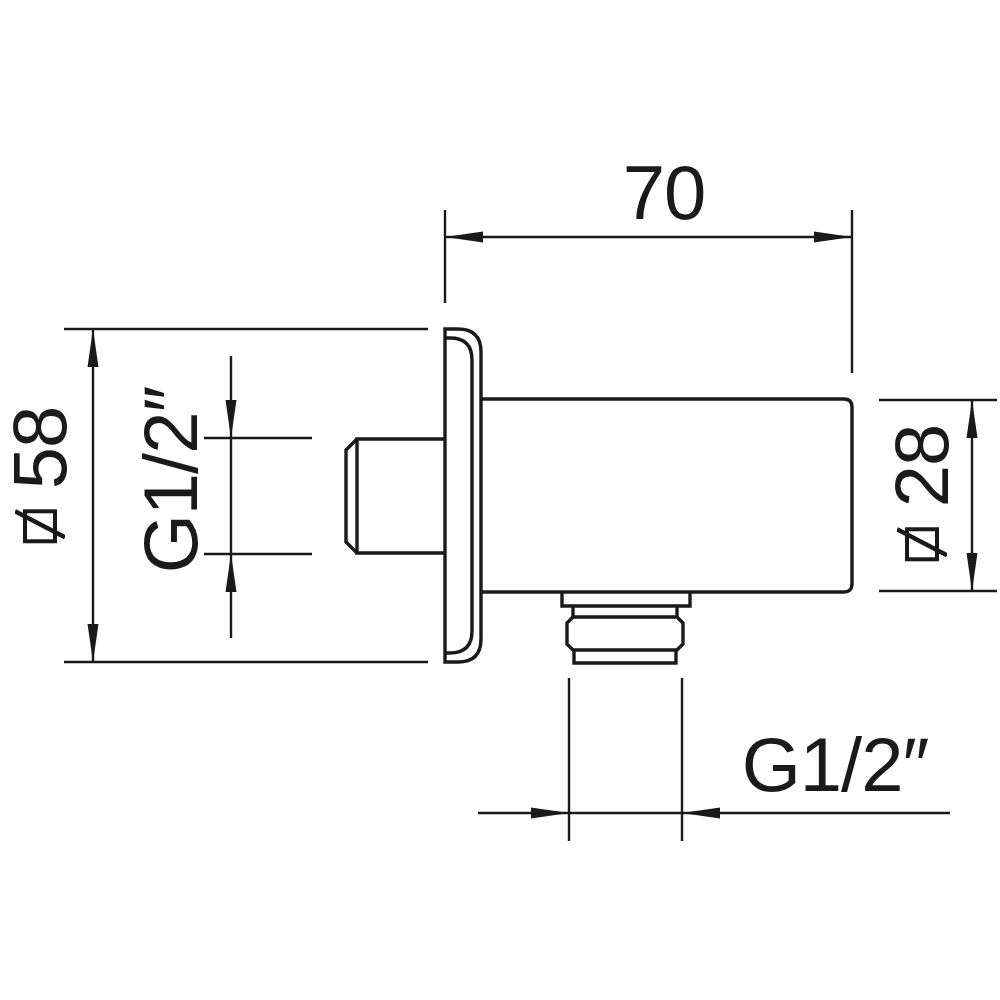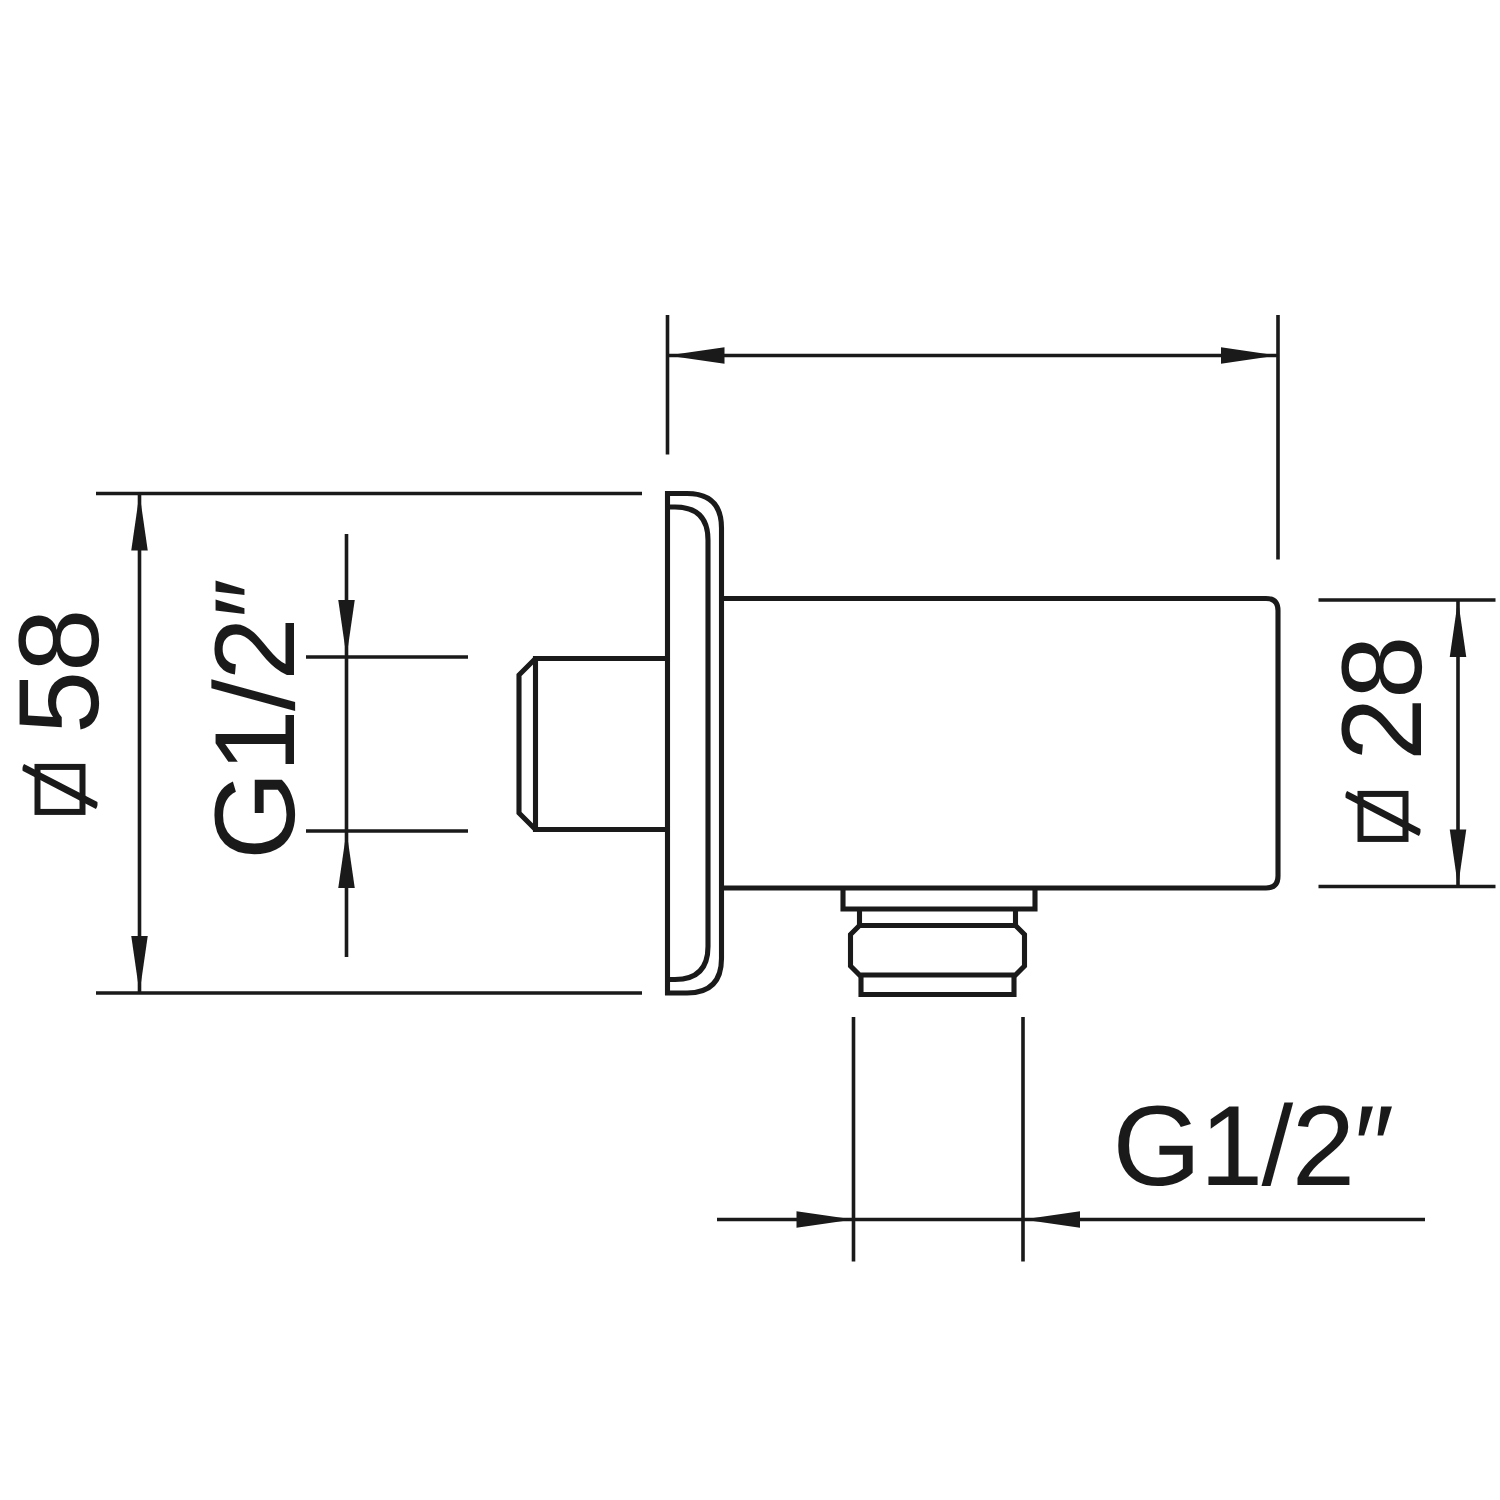--- a/index.html
+++ b/index.html
@@ -120,20 +120,23 @@
       <polygon class="arrow" points="972,591 966.5,553 977.5,553"></polygon>
     </g>
 
     <g>
       <path class="dim" d="M569 678 V841 M682 678 V841 M478 813 H950"></path>
       <polygon class="arrow" points="569,813 531,807.5 531,818.5"></polygon>
       <polygon class="arrow" points="682,813 720,807.5 720,818.5"></polygon>
     </g>
   </svg>
 
+  <div class="dim-label" style="left:664px; top:193px;">
+    <span>70</span>
+  </div>
 
   <div class="dim-label rot" style="left:40px; top:478px;">
     <svg class="sym-sq" viewBox="0 0 46 50" xmlns="http://www.w3.org/2000/svg">
       <rect x="8" y="10" width="30" height="30"></rect>
       <line x1="12" y1="50" x2="38" y2="0"></line>
     </svg>
     <span>58</span>
   </div>
 
   <div class="dim-label rot" style="left:171px; top:480px;">

